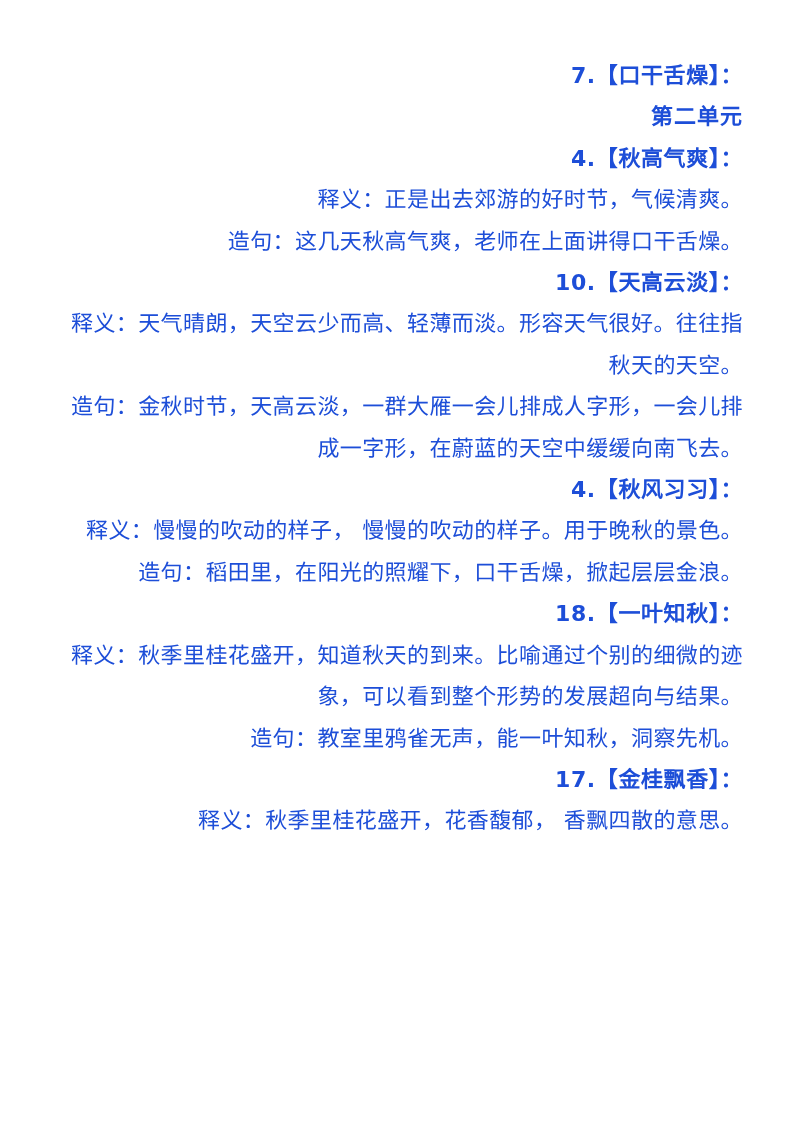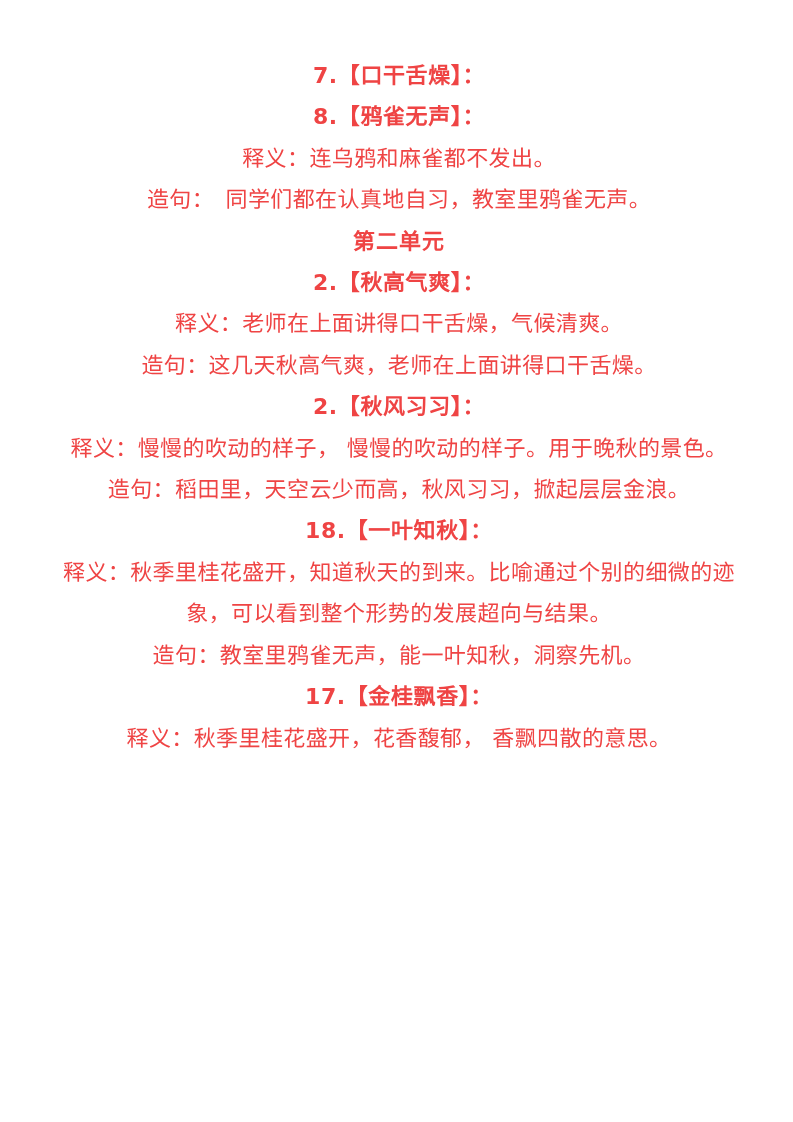--- a/index.html
+++ b/index.html
@@ -22,60 +22,60 @@
     color: #121212;
   }
   .entry, .unit {
     margin: 0;
   }
   .line {
     margin: 0;
     font-size: 22px;
     line-height: 41.4px;
     letter-spacing: 0.4px;
-    color: #ef4444;
-    text-align: center;
+    color: #1d4ed8;
+    text-align: right;
     word-break: break-all;
   }
   .heading {
     font-weight: 700;
     letter-spacing: 0.6px;
   }
   .unit-heading {
     font-weight: 700;
     letter-spacing: 1px;
   }
 </style>
 </head>
 <body>
 
 <main class="page" id="doc-root">
   <section class="entry">
     <h2 class="line heading">7.【口干舌燥】：</h2>
   </section>
 
-  <section class="entry">
-    <h2 class="line heading">8.【鸦雀无声】：</h2>
-    <p class="line definition">释义：连乌鸦和麻雀都不发出。</p>
-    <p class="line example">造句：　同学们都在认真地自习，教室里鸦雀无声。</p>
-  </section>
 
   <h2 class="line unit-heading">第二单元</h2>
 
   <section class="entry">
-    <h2 class="line heading">2.【秋高气爽】：</h2>
-    <p class="line definition">释义：老师在上面讲得口干舌燥，气候清爽。</p>
+    <h2 class="line heading">4.【秋高气爽】：</h2>
+    <p class="line definition">释义：正是出去郊游的好时节，气候清爽。</p>
     <p class="line example">造句：这几天秋高气爽，老师在上面讲得口干舌燥。</p>
   </section>
 
+  <section class="entry">
+    <h2 class="line heading">10.【天高云淡】：</h2>
+    <p class="line definition">释义：天气晴朗，天空云少而高、轻薄而淡。形容天气很好。往往指秋天的天空。</p>
+    <p class="line example">造句：金秋时节，天高云淡，一群大雁一会儿排成人字形，一会儿排成一字形，在蔚蓝的天空中缓缓向南飞去。</p>
+  </section>
 
   <section class="entry">
-    <h2 class="line heading">2.【秋风习习】：</h2>
+    <h2 class="line heading">4.【秋风习习】：</h2>
     <p class="line definition">释义：慢慢的吹动的样子， 慢慢的吹动的样子。用于晚秋的景色。</p>
-    <p class="line example">造句：稻田里，天空云少而高，秋风习习，掀起层层金浪。</p>
+    <p class="line example">造句：稻田里，在阳光的照耀下，口干舌燥，掀起层层金浪。</p>
   </section>
 
   <section class="entry">
     <h2 class="line heading">18.【一叶知秋】：</h2>
     <p class="line definition">释义：秋季里桂花盛开，知道秋天的到来。比喻通过个别的细微的迹象，可以看到整个形势的发展超向与结果。</p>
     <p class="line example">造句：教室里鸦雀无声，能一叶知秋，洞察先机。</p>
   </section>
 
   <section class="entry">
     <h2 class="line heading">17.【金桂飘香】：</h2>

